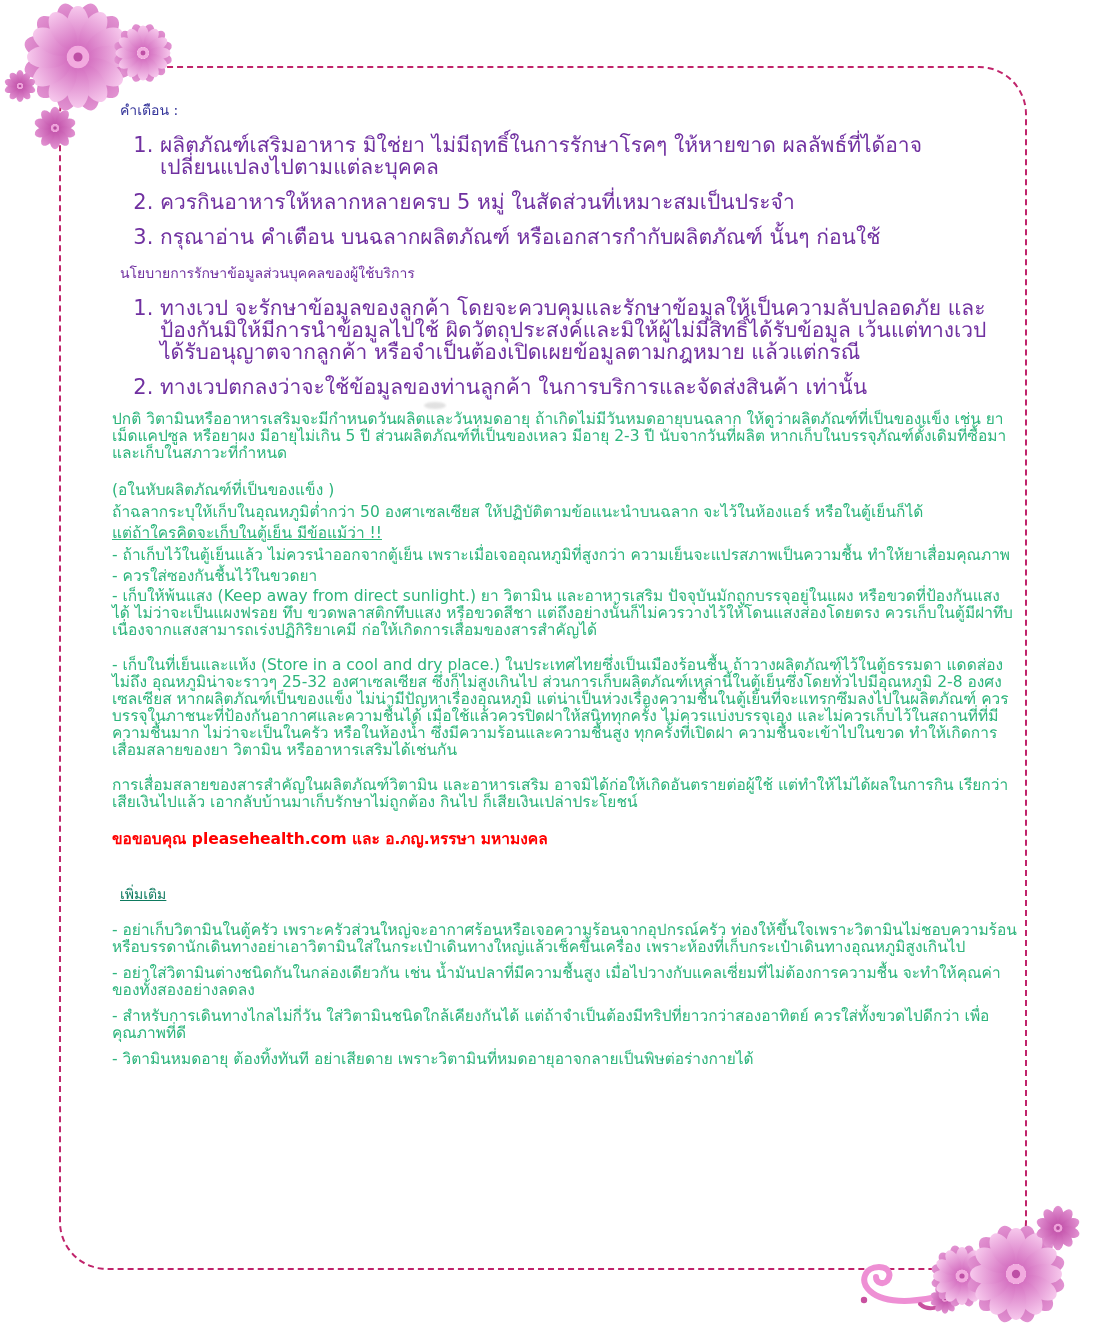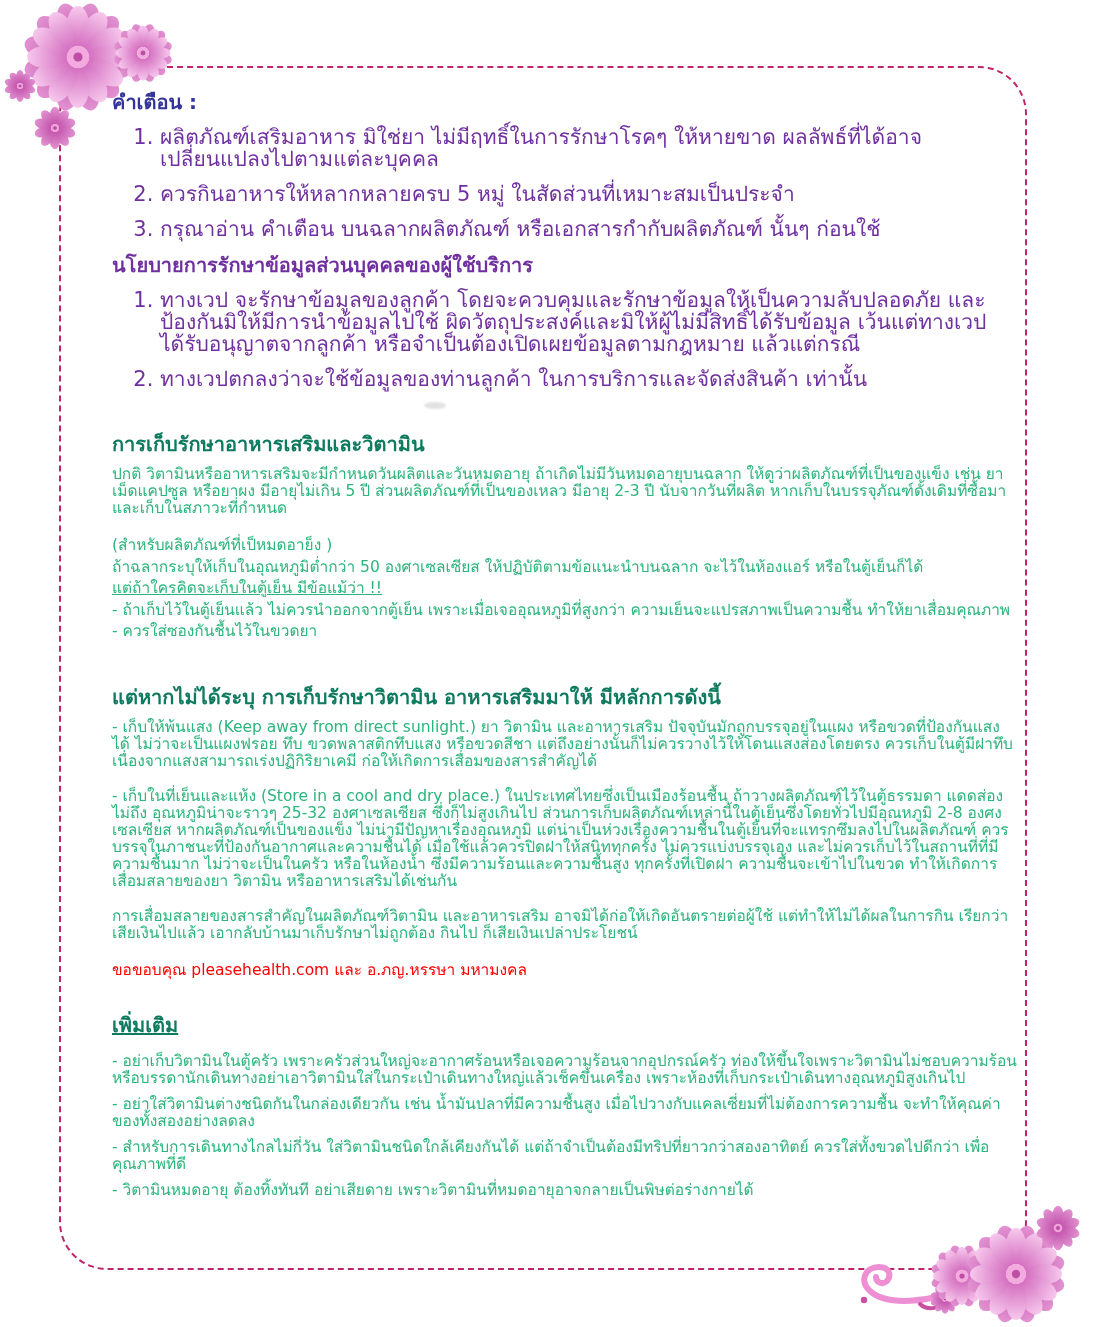--- a/index.html
+++ b/index.html
@@ -10,33 +10,33 @@
   }
   .frame{
     position:absolute;left:59px;top:66px;width:964px;height:1200px;
     border:2px dashed var(--border,#C0246B);border-radius:48px;
   }
   .smudge{
     position:absolute;left:424px;top:402px;width:22px;height:7px;
     background:#c9c9c9;opacity:.55;border-radius:50%;filter:blur(1px);
   }
   .content{position:absolute;left:112px;top:90px;width:905px;}
-  h2{margin:0;font-size:20px;line-height:24px;font-weight:bold;}
+  h2{margin:8px;font-size:14px;line-height:24px;font-weight:normal;}
   .h-blue{color:var(--headingBlue,#333399);margin-bottom:12px;}
   .h-purple{color:var(--purple,#7030A0);margin-top:2px;margin-bottom:12px;}
   .h-green{color:var(--greenDark,#0E7A5F);}
   .sec-gap{margin-top:42px;margin-bottom:10px;}
   .sec-gap2{margin-top:32px;margin-bottom:16px;}
   ol.plist{margin:0 0 8px 0;padding-left:48px;color:var(--purple,#7030A0);font-size:21px;}
   ol.plist li{margin-bottom:13px;line-height:22px;}
   .g{color:var(--green,#2CB57C);font-size:15.5px;line-height:17px;margin:0 0 18px 0;}
   .block div{color:var(--green,#2CB57C);font-size:15.5px;line-height:21.5px;}
   .block{margin:0 0 0 0;}
   .u{text-decoration:underline;}
-  .credit{color:var(--red,#FF0000);font-size:15.5px;line-height:21px;margin:0 0 0 0;}
+  .credit{color:var(--red,#FF0000);font-size:15.5px;line-height:21px;margin:0 0 0 0;font-weight:bold;}
   .tight{margin:4px 0 9px 0;}
   .flowers-tl{position:absolute;left:0;top:0;pointer-events:none;}
   .flowers-br{position:absolute;left:830px;top:1162px;pointer-events:none;}
 </style>
 </head>
 <body>
 
 <div class="page">
 
   <div class="frame"></div>
@@ -50,32 +50,30 @@
       <li>ควรกินอาหารให้หลากหลายครบ 5 หมู่ ในสัดส่วนที่เหมาะสมเป็นประจำ</li>
       <li>กรุณาอ่าน คำเตือน บนฉลากผลิตภัณฑ์ หรือเอกสารกำกับผลิตภัณฑ์ นั้นๆ ก่อนใช้</li>
     </ol>
 
     <h2 class="h-purple">นโยบายการรักษาข้อมูลส่วนบุคคลของผู้ใช้บริการ</h2>
     <ol class="plist">
       <li>ทางเวป จะรักษาข้อมูลของลูกค้า โดยจะควบคุมและรักษาข้อมูลให้เป็นความลับปลอดภัย และป้องกันมิให้มีการนำข้อมูลไปใช้ ผิดวัตถุประสงค์และมิให้ผู้ไม่มีสิทธิ์ได้รับข้อมูล เว้นแต่ทางเวป ได้รับอนุญาตจากลูกค้า หรือจำเป็นต้องเปิดเผยข้อมูลตามกฎหมาย แล้วแต่กรณี</li>
       <li>ทางเวปตกลงว่าจะใช้ข้อมูลของท่านลูกค้า ในการบริการและจัดส่งสินค้า เท่านั้น</li>
     </ol>
 
-    <h2 class="h-green sec-gap">การเก็บรักษาอาหารเสริมและวิตามิน</h2>
     <p class="g">ปกติ วิตามินหรืออาหารเสริมจะมีกำหนดวันผลิตและวันหมดอายุ ถ้าเกิดไม่มีวันหมดอายุบนฉลาก ให้ดูว่าผลิตภัณฑ์ที่เป็นของแข็ง เช่น ยาเม็ดแคปซูล หรือยาผง มีอายุไม่เกิน 5 ปี ส่วนผลิตภัณฑ์ที่เป็นของเหลว มีอายุ 2-3 ปี นับจากวันที่ผลิต หากเก็บในบรรจุภัณฑ์ดั้งเดิมที่ซื้อมา และเก็บในสภาวะที่กำหนด</p>
 
     <div class="block">
-      <div>(สำหรับผลิตภัณฑ์ที่เป็หมดอาย็ง )</div>
+      <div>(อในหับผลิตภัณฑ์ที่เป็นของแข็ง )</div>
       <div>ถ้าฉลากระบุให้เก็บในอุณหภูมิต่ำกว่า 50 องศาเซลเซียส ให้ปฏิบัติตามข้อแนะนำบนฉลาก จะไว้ในห้องแอร์ หรือในตู้เย็นก็ได้</div>
       <div class="u">แต่ถ้าใครคิดจะเก็บในตู้เย็น มีข้อแม้ว่า !!</div>
       <div>- ถ้าเก็บไว้ในตู้เย็นแล้ว ไม่ควรนำออกจากตู้เย็น เพราะเมื่อเจออุณหภูมิที่สูงกว่า ความเย็นจะแปรสภาพเป็นความชื้น ทำให้ยาเสื่อมคุณภาพ</div>
       <div>- ควรใส่ซองกันชื้นไว้ในขวดยา</div>
     </div>
 
-    <h2 class="h-green sec-gap">แต่หากไม่ได้ระบุ การเก็บรักษาวิตามิน อาหารเสริมมาให้ มีหลักการดังนี้</h2>
     <p class="g">- เก็บให้พ้นแสง (Keep away from direct sunlight.) ยา วิตามิน และอาหารเสริม ปัจจุบันมักถูกบรรจุอยู่ในแผง หรือขวดที่ป้องกันแสงได้ ไม่ว่าจะเป็นแผงฟรอย ทึบ ขวดพลาสติกทึบแสง หรือขวดสีชา แต่ถึงอย่างนั้นก็ไม่ควรวางไว้ให้โดนแสงส่องโดยตรง ควรเก็บในตู้มีฝาทึบ เนื่องจากแสงสามารถเร่งปฏิกิริยาเคมี ก่อให้เกิดการเสื่อมของสารสำคัญได้</p>
     <p class="g">- เก็บในที่เย็นและแห้ง (Store in a cool and dry place.) ในประเทศไทยซึ่งเป็นเมืองร้อนชื้น ถ้าวางผลิตภัณฑ์ไว้ในตู้ธรรมดา แดดส่องไม่ถึง อุณหภูมิน่าจะราวๆ 25-32 องศาเซลเซียส ซึ่งก็ไม่สูงเกินไป ส่วนการเก็บผลิตภัณฑ์เหล่านี้ในตู้เย็นซึ่งโดยทั่วไปมีอุณหภูมิ 2-8 องศงเซลเซียส หากผลิตภัณฑ์เป็นของแข็ง ไม่น่ามีปัญหาเรื่องอุณหภูมิ แต่น่าเป็นห่วงเรื่องความชื้นในตู้เย็นที่จะแทรกซึมลงไปในผลิตภัณฑ์ ควรบรรจุในภาชนะที่ป้องกันอากาศและความชื้นได้ เมื่อใช้แล้วควรปิดฝาให้สนิททุกครั้ง ไม่ควรแบ่งบรรจุเอง และไม่ควรเก็บไว้ในสถานที่ที่มีความชื้นมาก ไม่ว่าจะเป็นในครัว หรือในห้องน้ำ ซึ่งมีความร้อนและความชื้นสูง ทุกครั้งที่เปิดฝา ความชื้นจะเข้าไปในขวด ทำให้เกิดการเสื่อมสลายของยา วิตามิน หรืออาหารเสริมได้เช่นกัน</p>
     <p class="g">การเสื่อมสลายของสารสำคัญในผลิตภัณฑ์วิตามิน และอาหารเสริม อาจมิได้ก่อให้เกิดอันตรายต่อผู้ใช้ แต่ทำให้ไม่ได้ผลในการกิน เรียกว่าเสียเงินไปแล้ว เอากลับบ้านมาเก็บรักษาไม่ถูกต้อง กินไป ก็เสียเงินเปล่าประโยชน์</p>
     <p class="credit">ขอขอบคุณ pleasehealth.com และ อ.ภญ.หรรษา มหามงคล</p>
 
     <h2 class="h-green u sec-gap2">เพิ่มเติม</h2>
     <p class="g tight">- อย่าเก็บวิตามินในตู้ครัว เพราะครัวส่วนใหญ่จะอากาศร้อนหรือเจอความร้อนจากอุปกรณ์ครัว ท่องให้ขึ้นใจเพราะวิตามินไม่ชอบความร้อน หรือบรรดานักเดินทางอย่าเอาวิตามินใส่ในกระเป๋าเดินทางใหญ่แล้วเช็คขึ้นเครื่อง เพราะห้องที่เก็บกระเป๋าเดินทางอุณหภูมิสูงเกินไป</p>
     <p class="g tight">- อย่าใส่วิตามินต่างชนิดกันในกล่องเดียวกัน เช่น น้ำมันปลาที่มีความชื้นสูง เมื่อไปวางกับแคลเซี่ยมที่ไม่ต้องการความชื้น จะทำให้คุณค่าของทั้งสองอย่างลดลง</p>
     <p class="g tight">- สำหรับการเดินทางไกลไม่กี่วัน ใส่วิตามินชนิดใกล้เคียงกันได้ แต่ถ้าจำเป็นต้องมีทริปที่ยาวกว่าสองอาทิตย์ ควรใส่ทั้งขวดไปดีกว่า เพื่อคุณภาพที่ดี</p>
     <p class="g tight">- วิตามินหมดอายุ ต้องทิ้งทันที อย่าเสียดาย เพราะวิตามินที่หมดอายุอาจกลายเป็นพิษต่อร่างกายได้</p>

